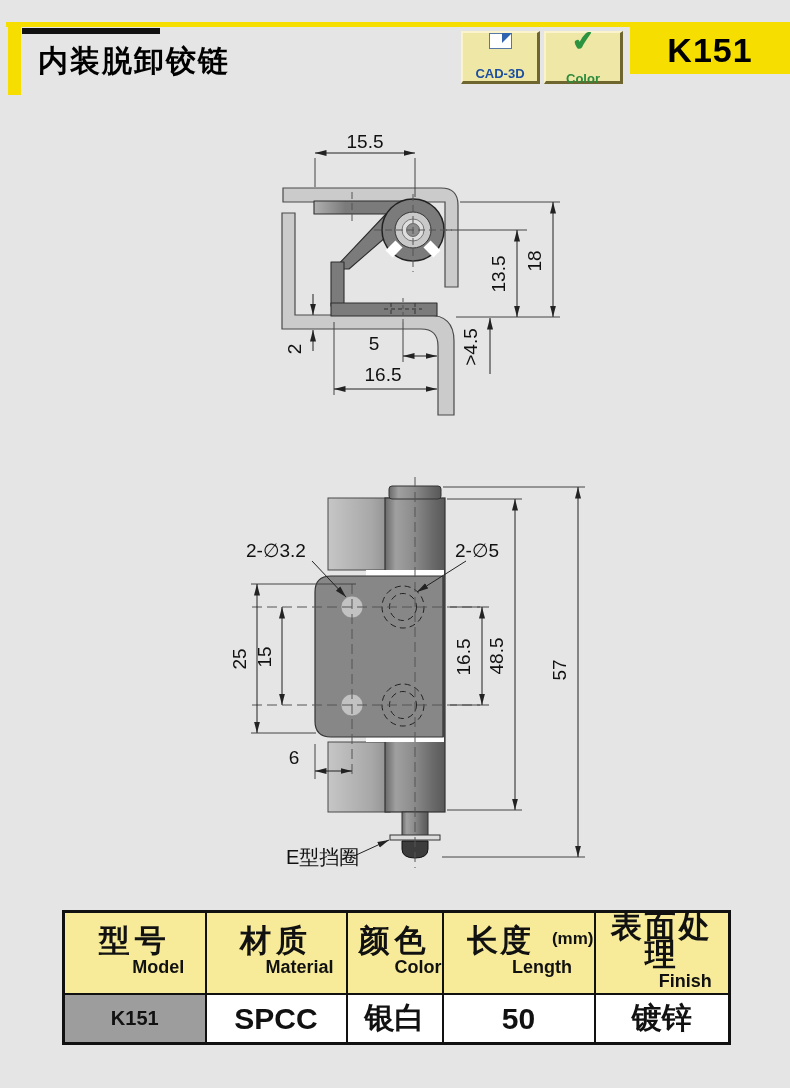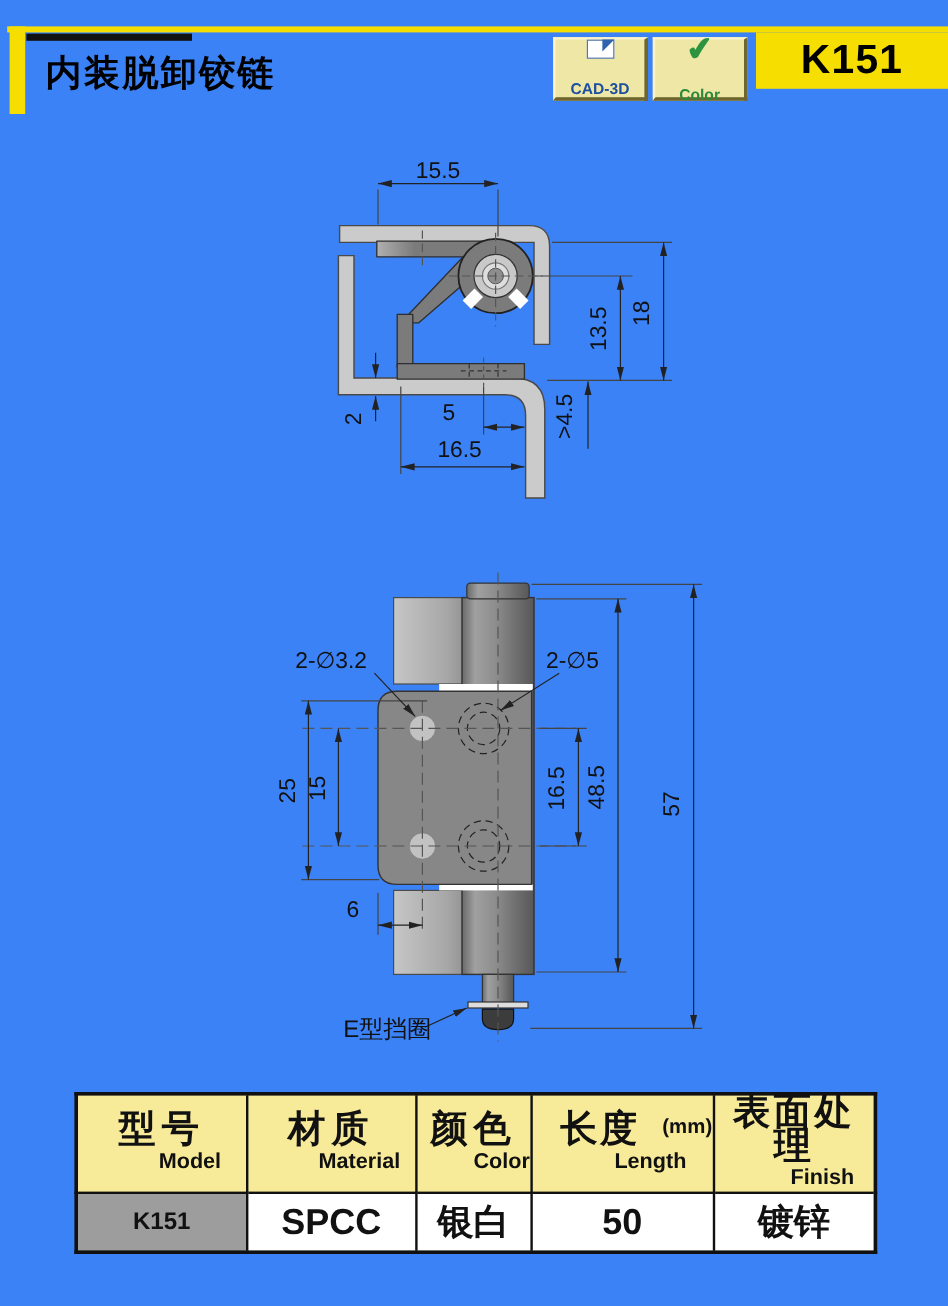--- a/index.html
+++ b/index.html
@@ -1,16 +1,16 @@
 <!DOCTYPE html>
 <html><head>
 <meta charset="utf-8">
 <style>
   html,body{margin:0;padding:0;background:#fff;}
-  .page{position:relative;width:790px;height:1088px;background:#3b82f6;overflow:hidden;
+  .page{position:relative;width:790px;height:1088px;background:#e5e5e5;overflow:hidden;
         font-family:"Liberation Sans",sans-serif;color:#111;}
   
   .top-line{position:absolute;left:6px;top:22px;width:784px;height:5px;background:#F6DE00;}
   .left-stripe{position:absolute;left:8px;top:22px;width:13px;height:73px;background:#F6DE00;}
   .black-rule{position:absolute;left:22px;top:28px;width:138px;height:6px;background:#111;}
   .page-title{position:absolute;left:38px;top:41px;font-size:30px;font-weight:bold;
               letter-spacing:2px;color:#000;}
   .badges{position:absolute;left:461px;top:31px;display:flex;gap:4px;}
   .badge{width:74px;height:48px;background:#EFE7A6;display:flex;flex-direction:column;
          align-items:center;justify-content:center;

